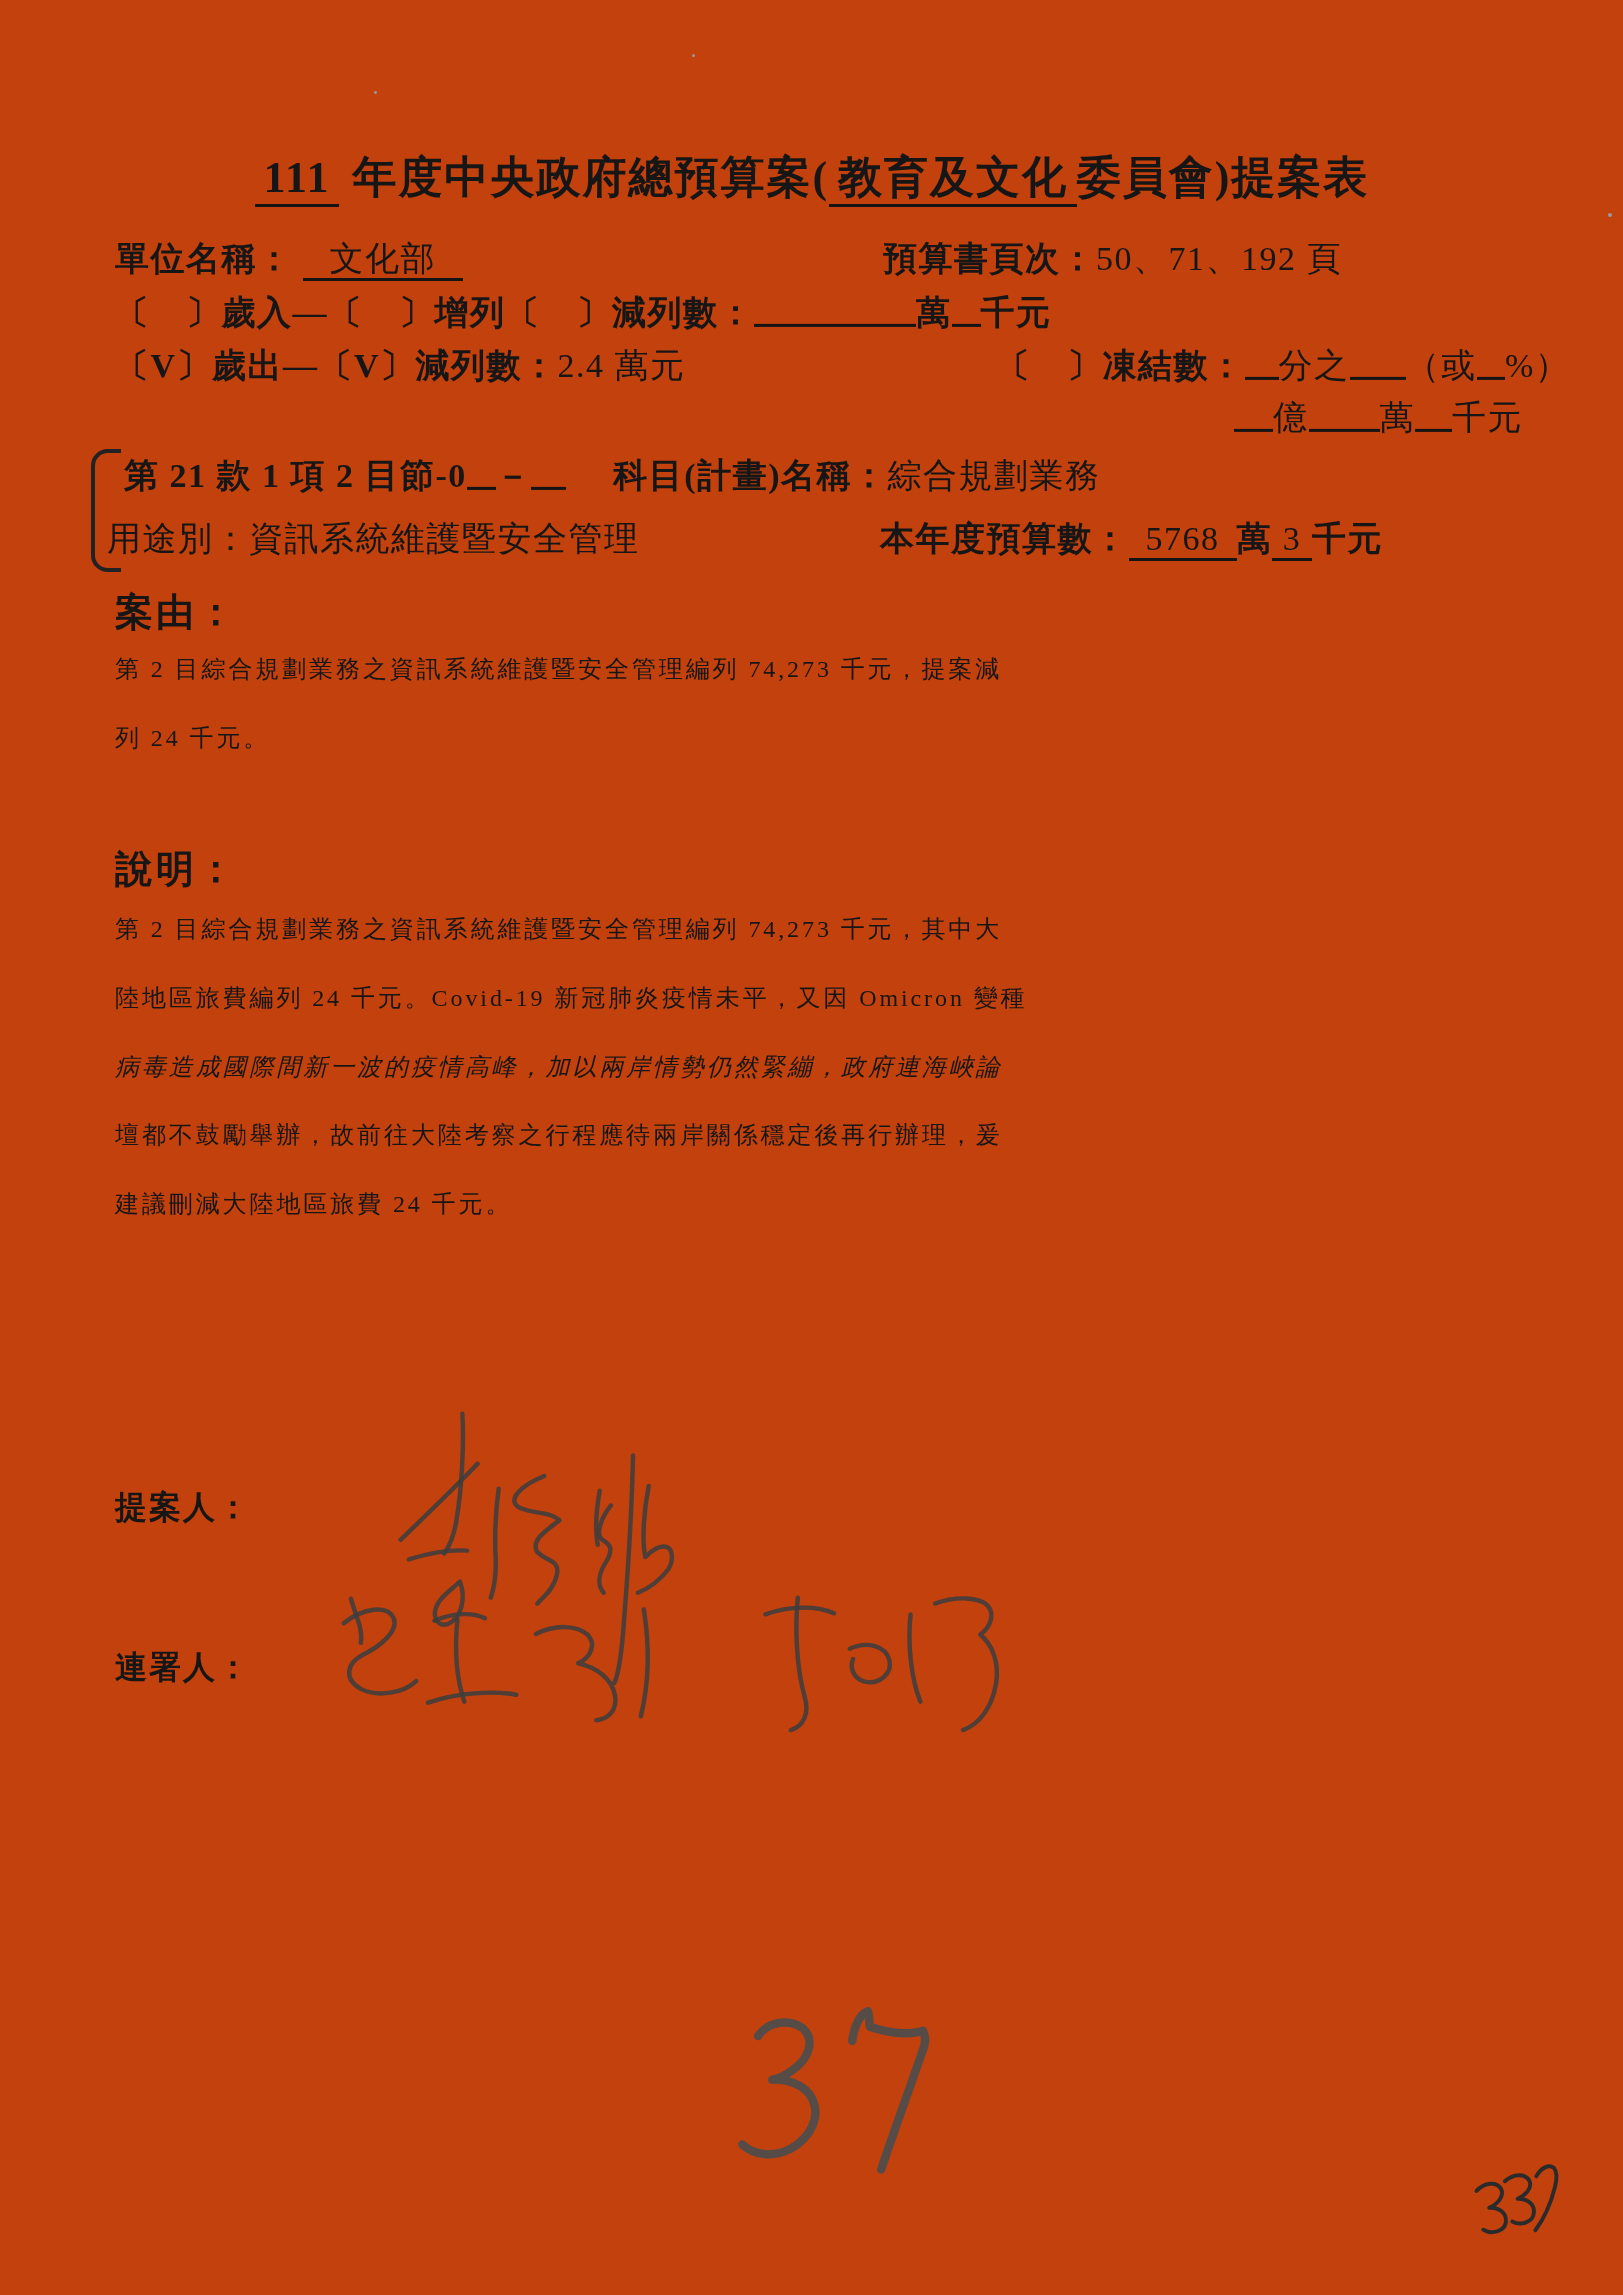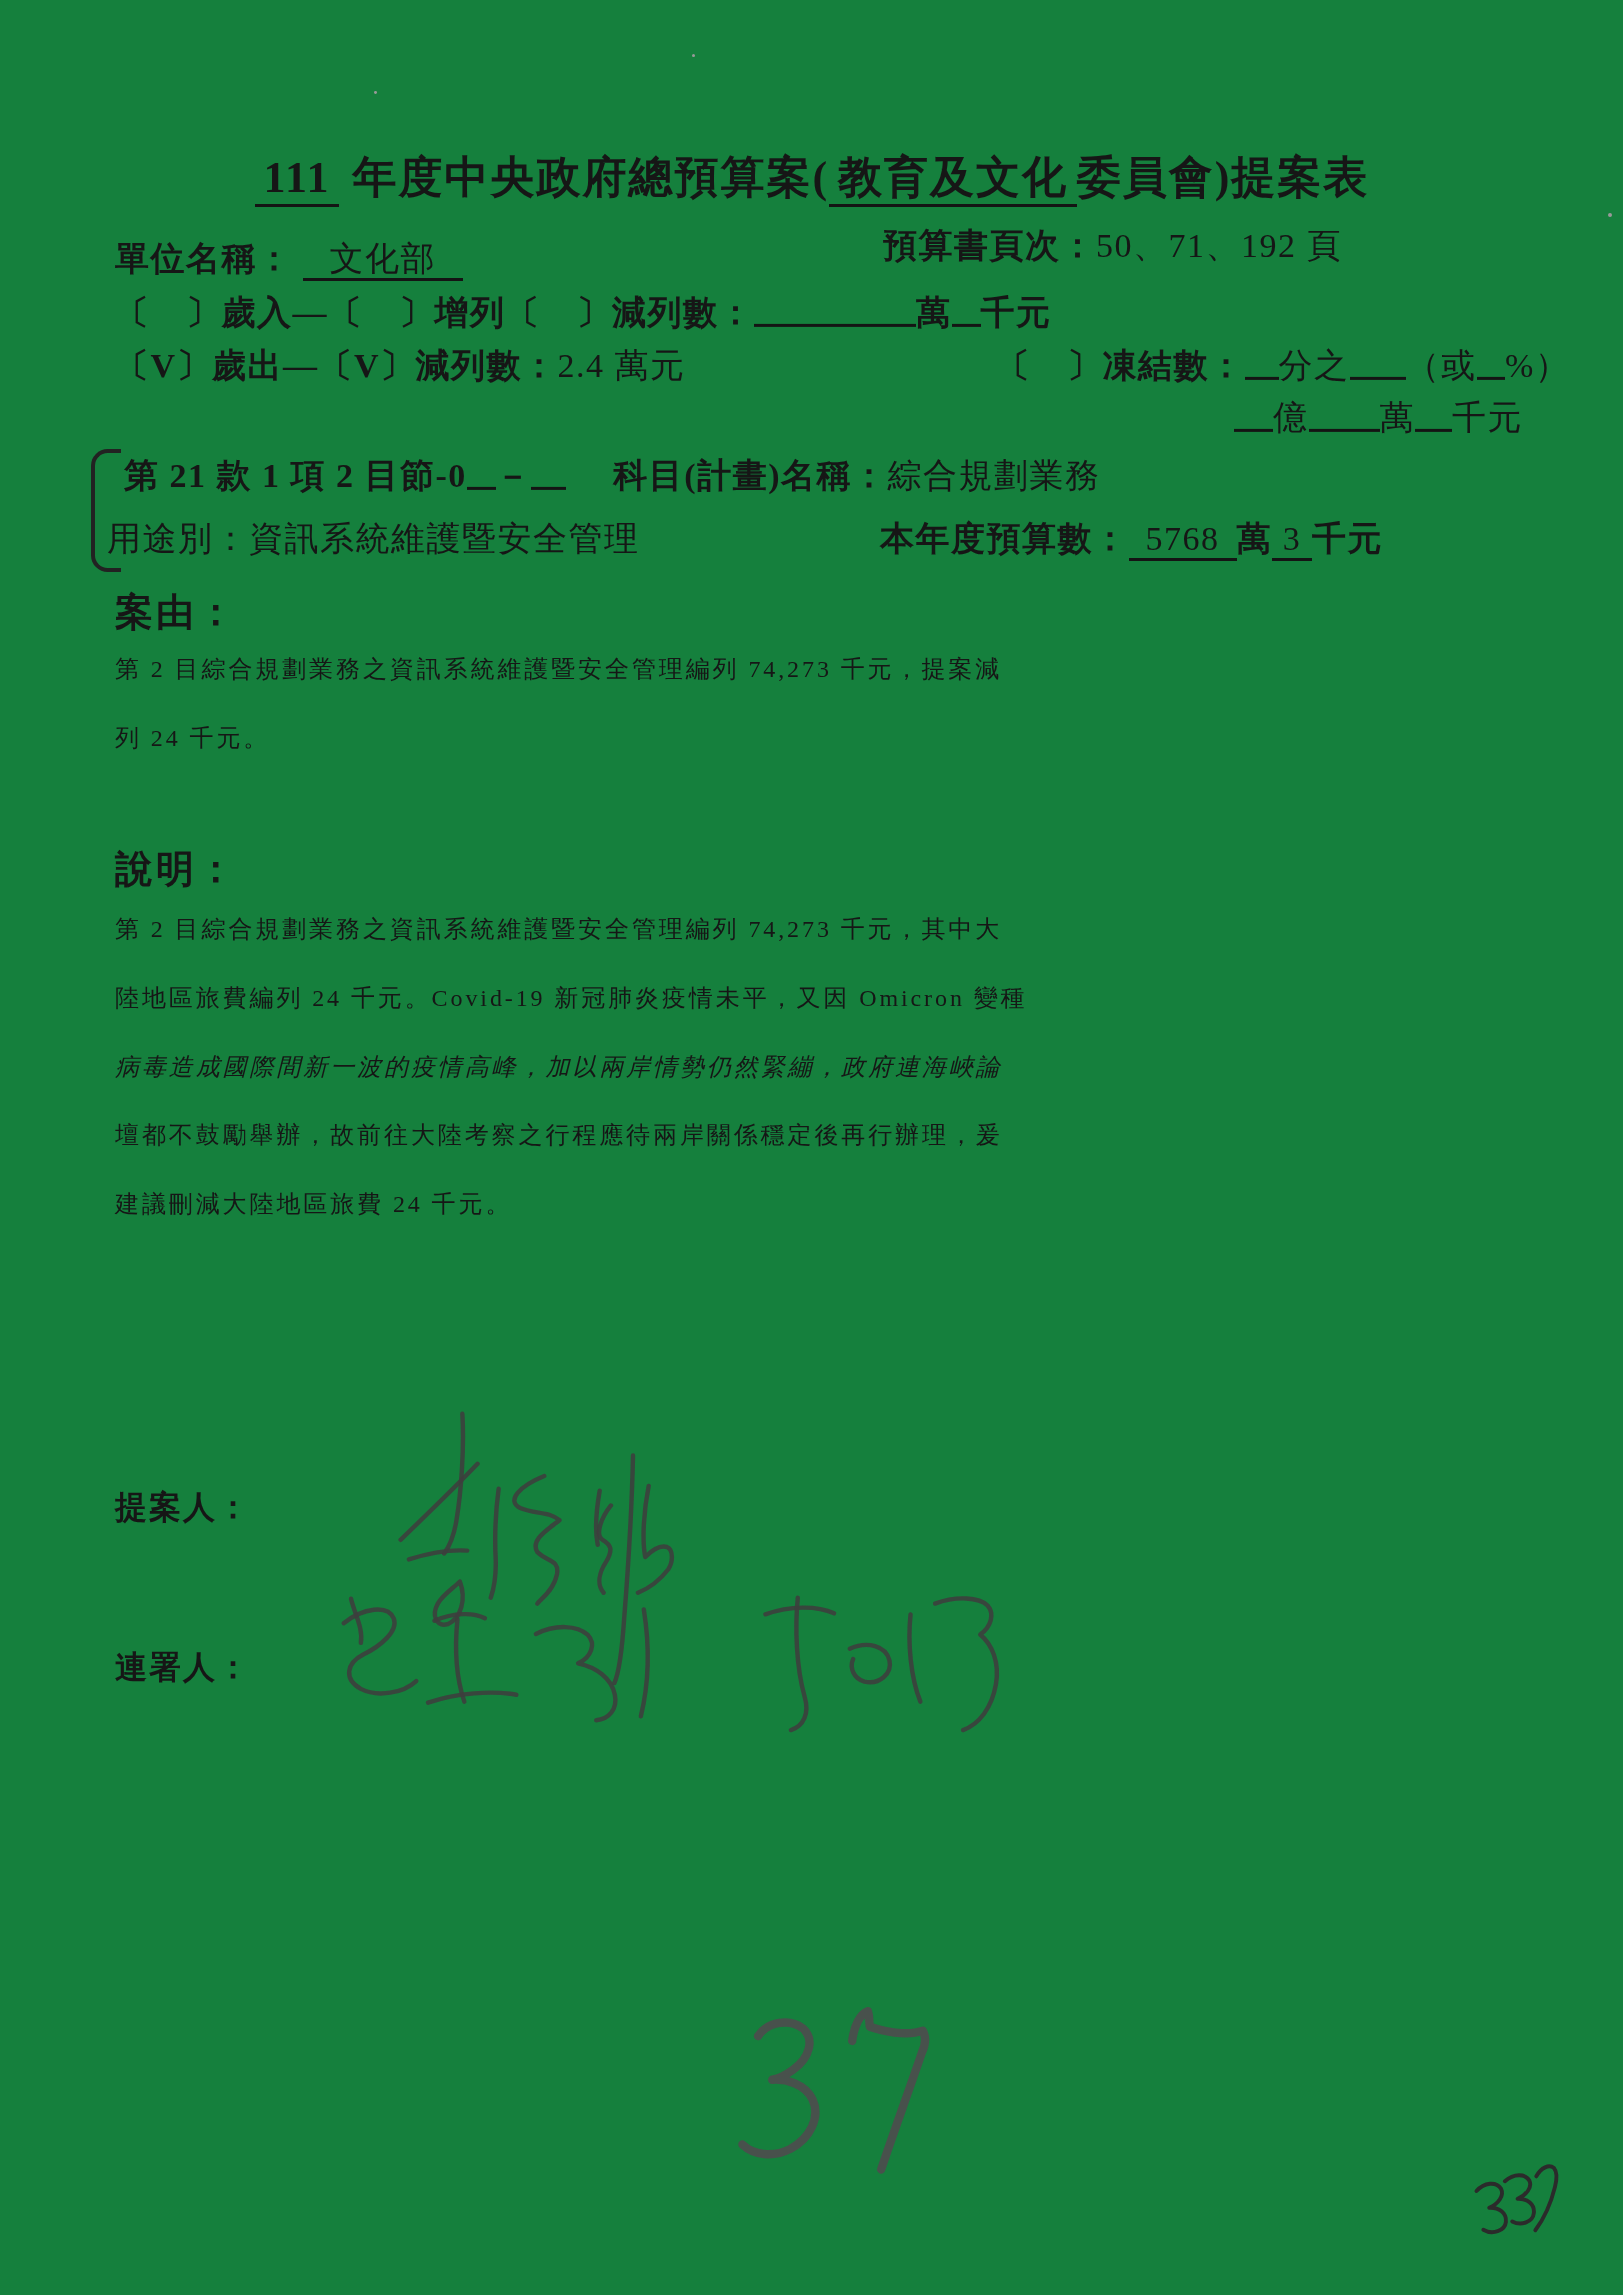--- a/index.html
+++ b/index.html
@@ -1,16 +1,16 @@
 <!DOCTYPE html>
 <html style="font-size:7.8px"><head>
 <meta charset="utf-8">
 <style>
   html,body{margin:0;padding:0;background:#d9d9d9;}
-  #page{position:relative;width:1624px;height:2295px;background:#15803d;overflow:hidden;
+  #page{position:relative;width:1624px;height:2295px;background:#c2410c;overflow:hidden;
         font-family:"Liberation Serif","DejaVu Serif",serif;color:#161616;}
   .row{position:absolute;white-space:nowrap;line-height:1.15;}
   .b{font-weight:700;}
   .f70{font-size:34px;letter-spacing:1.5px;}
   .f77{font-size:24px;letter-spacing:2.9px;}
   .f78{font-size:38px;letter-spacing:2.9px;}
   .f66{font-size:32px;letter-spacing:2px;}
   .title{font-size:44px;letter-spacing:2px;font-weight:700;width:100%;text-align:center;}
   .ul{display:inline-block;border-bottom:3.9px solid #141414;padding:0 14.7px;}
   .ul-tight{display:inline-block;border-bottom:3.9px solid #141414;padding:0 8.8px;}
@@ -31,21 +31,21 @@
 <div id="page">
 
   <div class="row title" style="top:153px;left:0;">
     <span class="ul-tight">111</span><span> 年度中央政府總預算案(</span><span class="ul-tight">教育及文化</span><span>委員會)提案表</span>
   </div>
 
   <div class="row f70" style="top:239px;left:115px;">
     <span class="b">單位名稱：</span>
     <span class="ul" style="padding:0 27px;">文化部</span>
   </div>
-  <div class="row f70" style="top:226px;left:883px;">
+  <div class="row f70" style="top:239px;left:883px;">
     <span class="b">預算書頁次：</span><span>50、71、192 頁</span>
   </div>
 
   <div class="row f70" style="top:293px;left:115px;">
     <span class="b">〔　〕歲入—〔　〕增列〔　〕減列數：</span><span class="bl" style="width:162px;"></span><span class="b">萬</span><span class="bl" style="width:29px;"></span><span class="b">千元</span>
   </div>
 
   <div class="row f70" style="top:346px;left:115px;">
     <span class="b">〔V〕歲出—〔V〕減列數：</span><span>2.4 萬元</span>
   </div>

